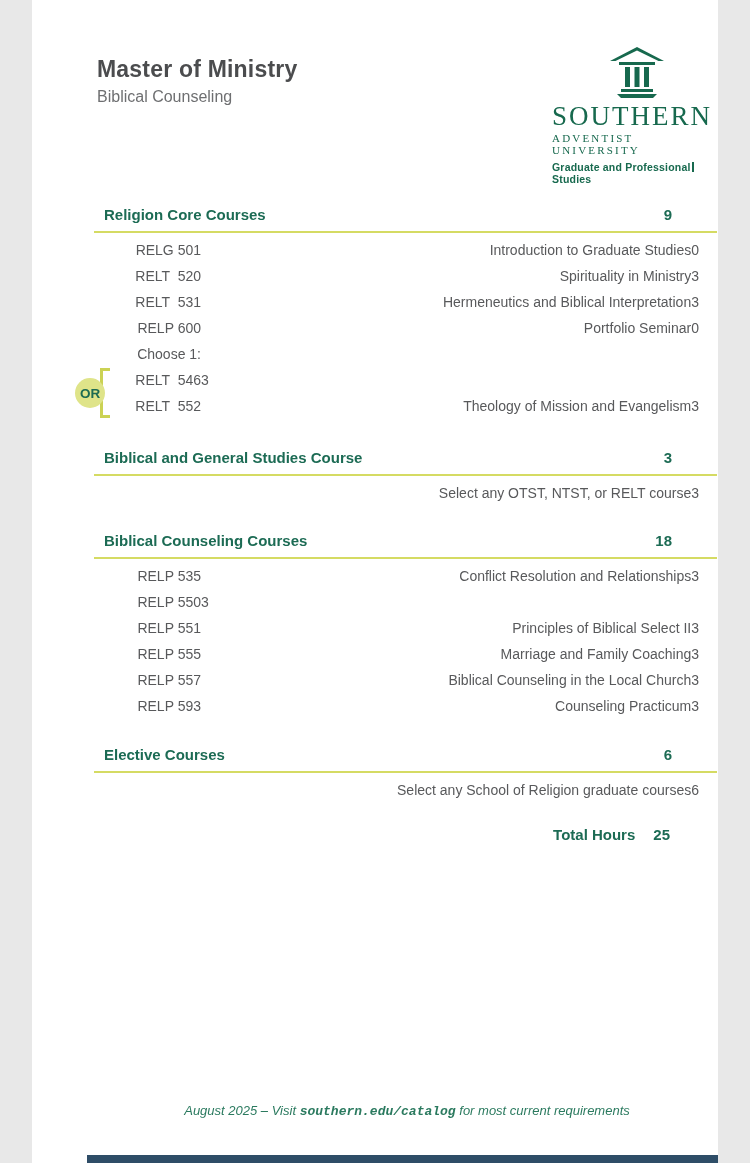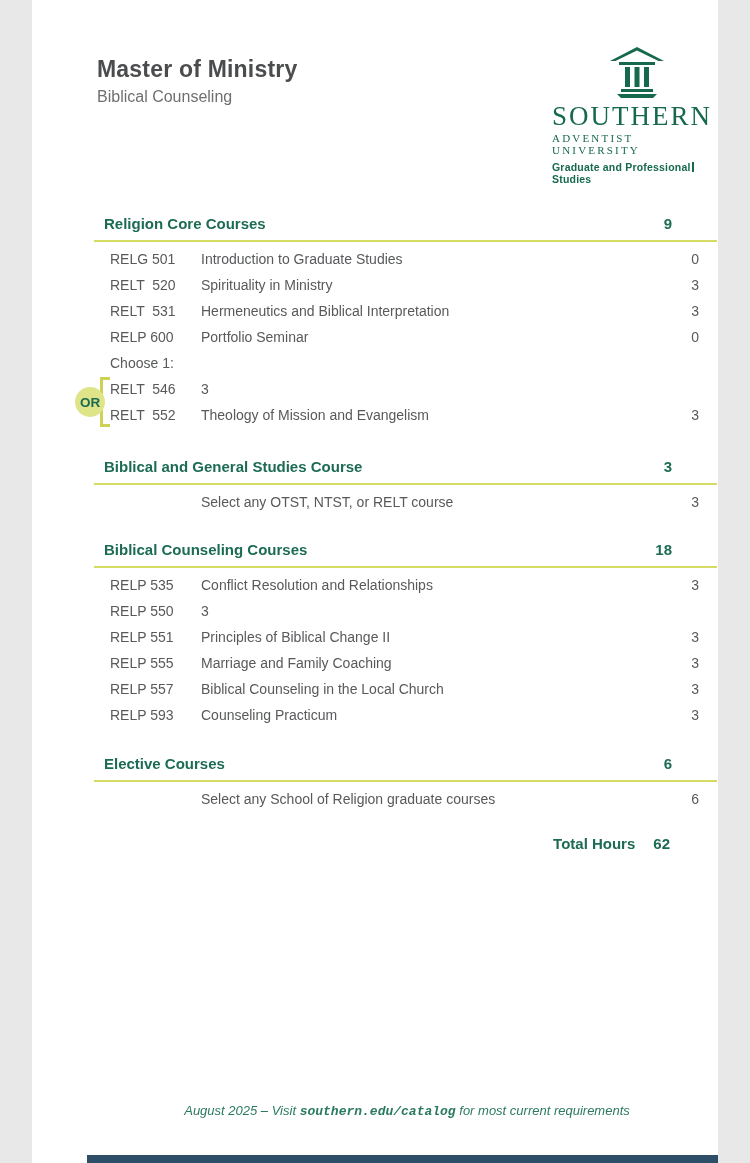--- a/index.html
+++ b/index.html
@@ -17,21 +17,21 @@
 
   
   .logo { position:absolute; left:520px; top:46px; width:170px; text-align:left; }
   .logo-icon { display:block; margin:0 auto 2px; }
   .logo-name { font-family:"Liberation Serif", serif; font-size:27px; color:#17694e; letter-spacing:2px; line-height:28px; }
   .logo-subname { font-family:"Liberation Serif", serif; font-size:11px; color:#17694e; letter-spacing:2.2px; margin-top:2px; }
   .logo-division { font-size:10.5px; font-weight:bold; color:#17694e; margin-top:5px; letter-spacing:.2px; }
   .logo-divider { display:inline-block; width:2px; height:10px; background:#17694e; margin:0 3px -1px 1px; }
 
   
-  .content { position:absolute; left:62px; top:215px; width:623px; height:900px; }
+  .content { position:absolute; left:62px; top:206px; width:623px; height:900px;text-align:right; }
   .section { position:absolute; left:0; right:0; }
   .sec-head { display:flex; align-items:flex-end; padding-bottom:8px; border-bottom:2px solid #d5db63; }
   .sh-title { padding-left:10px; font-size:15px; font-weight:bold; color:#1c6b54; }
   .sh-hours { margin-left:auto; padding-right:45px; font-size:15px; font-weight:bold; color:#1c6b54; }
   .rows { margin-top:4px; }
   .crow { display:flex; align-items:center; height:26px; font-size:14px; color:#58595b; }
   .crow .code { width:107px; padding-left:16px; white-space:pre; flex:none; }
   .crow .ctitle { flex:1; }
   .crow .chours { padding-right:18px; }
 
@@ -168,21 +168,21 @@
           <span class="code">RELP 535</span>
           <span class="ctitle">Conflict Resolution and Relationships</span>
           <span class="chours">3</span>
         </div>
         <div class="crow">
           <span class="code">RELP 550</span>
           <span class="chours">3</span>
         </div>
         <div class="crow">
           <span class="code">RELP 551</span>
-          <span class="ctitle">Principles of Biblical Change II</span>
+          <span class="ctitle">Principles of Biblical Select II</span>
           <span class="chours">3</span>
         </div>
         <div class="crow">
           <span class="code">RELP 555</span>
           <span class="ctitle">Marriage and Family Coaching</span>
           <span class="chours">3</span>
         </div>
         <div class="crow">
           <span class="code">RELP 557</span>
           <span class="ctitle">Biblical Counseling in the Local Church</span>
@@ -205,21 +205,21 @@
         <div class="crow">
           <span class="code"></span>
           <span class="ctitle">Select any School of Religion graduate courses</span>
           <span class="chours">6</span>
         </div>
       </div>
     </div>
 
     <div class="total">
       <span class="total-label">Total Hours</span>
-      <span class="total-value">62</span>
+      <span class="total-value">25</span>
     </div>
 
   </div>
 
   <div class="footer"><span>August 2025 – Visit </span><b>southern.edu/catalog</b><span> for most current requirements</span></div>
 
   <div class="doc-code">47.202 | 08.2025</div>
 
   <div class="bottom-bar"></div>
 

